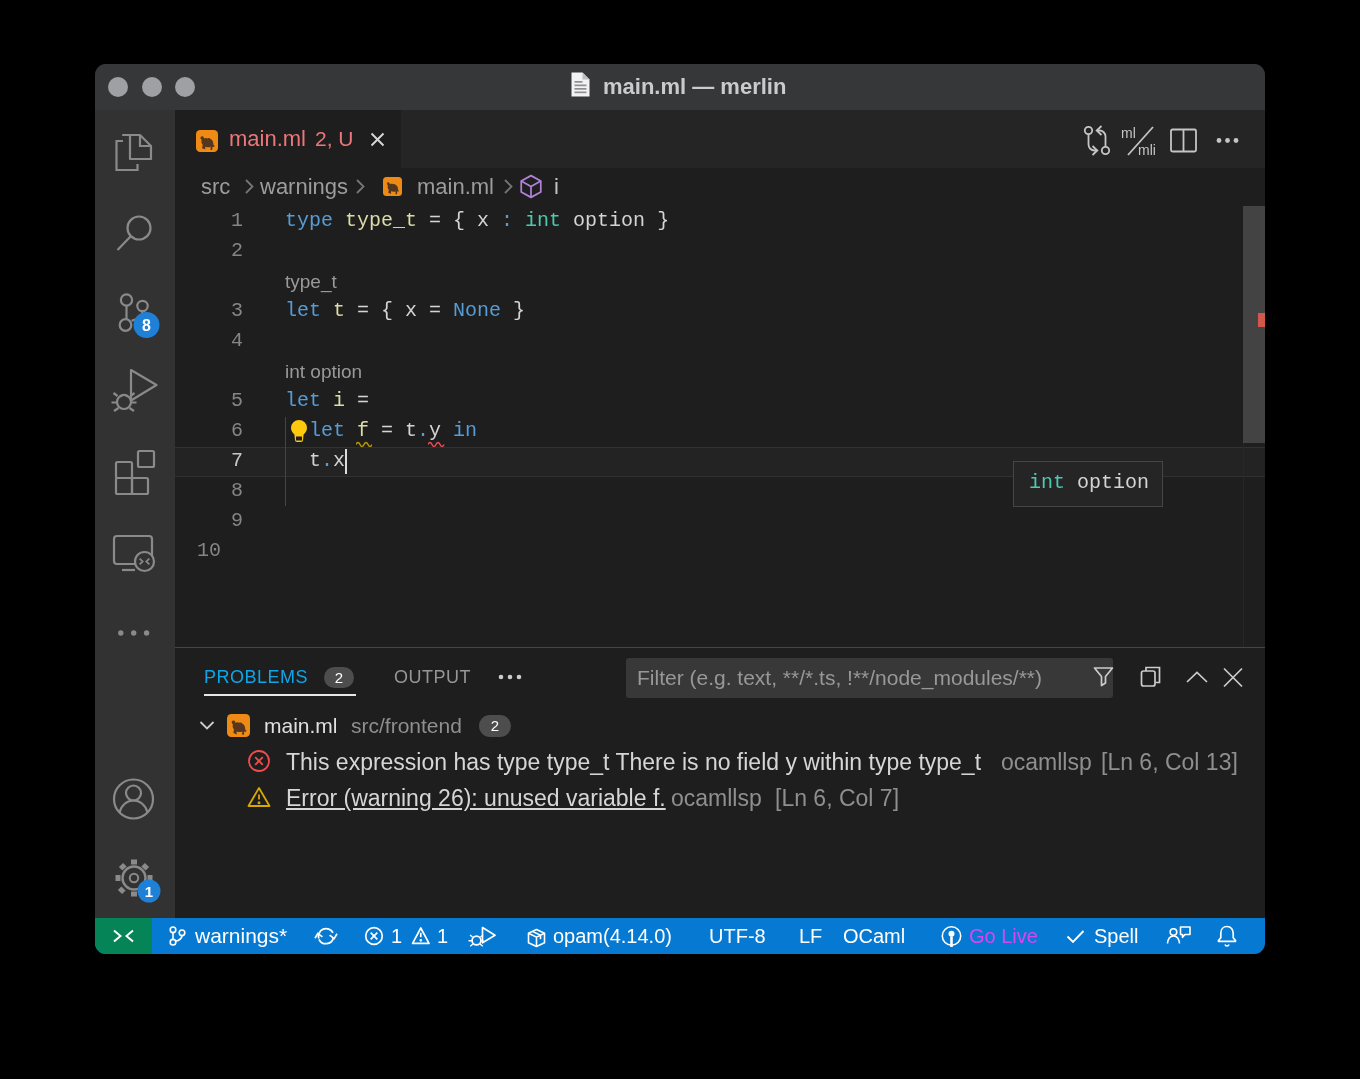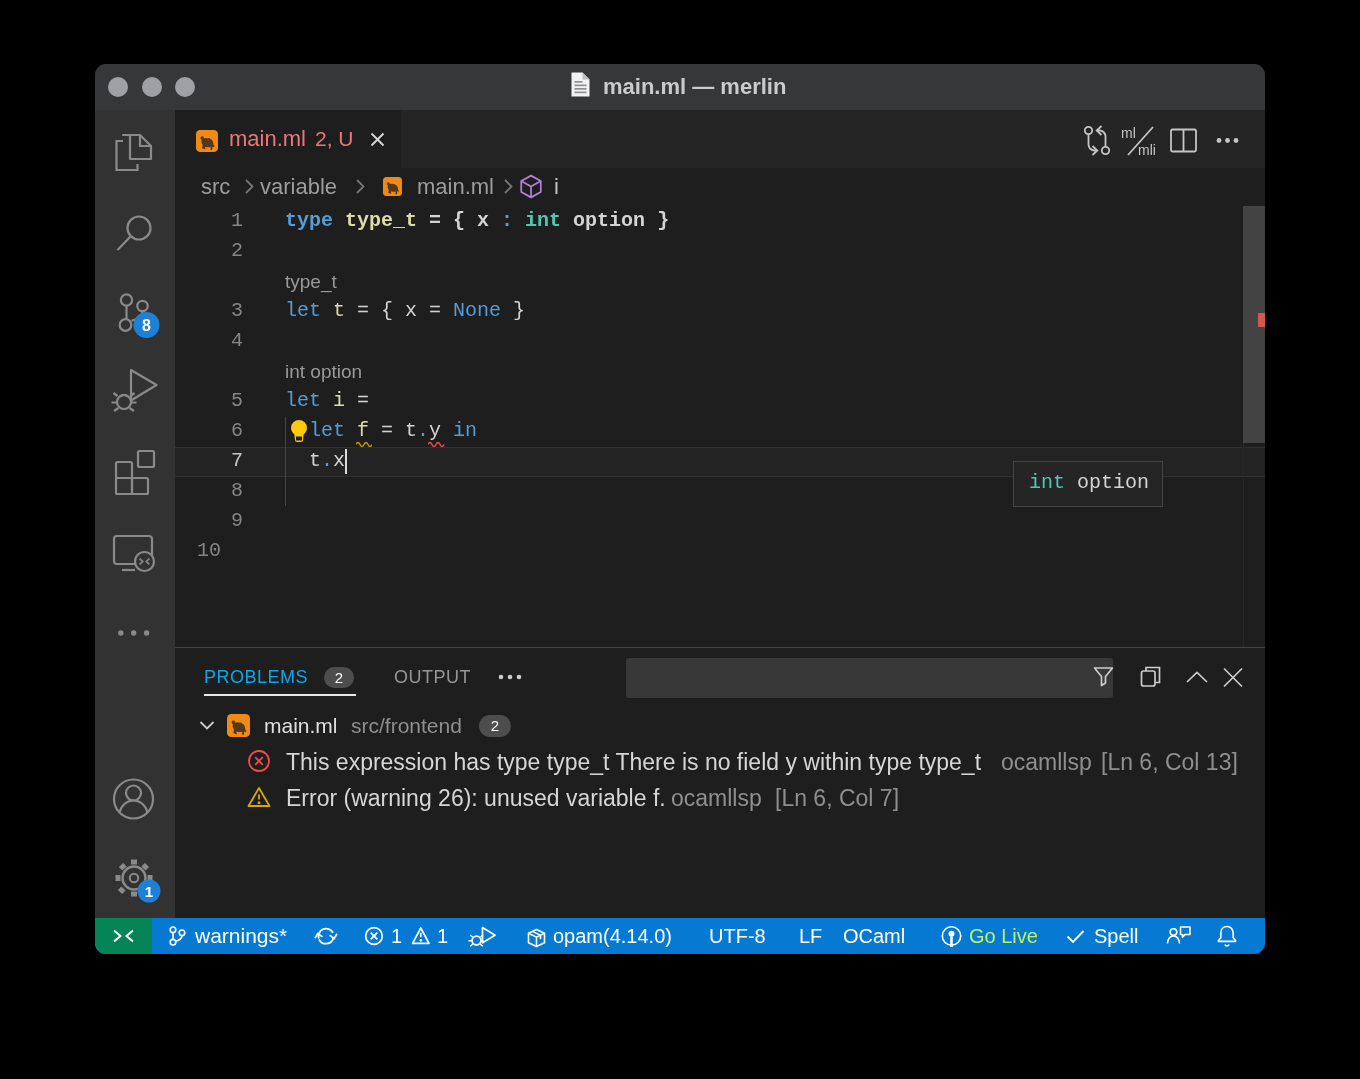--- a/index.html
+++ b/index.html
@@ -151,21 +151,21 @@
     </div>
   <div class="a" style="left:1026px;top:61px;font-size:14px;color:#c5c5c5;">ml</div>
   <div class="a" style="left:1043px;top:78px;font-size:14px;color:#c5c5c5;">mli</div>
 
   <div class="a" style="left:106px;top:104px;height:38px;line-height:38px;font-size:22px;color:#9d9d9d;">src</div>
   <div class="a" id="bcsep1" style="left:147px;top:112px;">
       <svg width="14" height="21" viewBox="0 0 14 21" fill="none" stroke="#767676" stroke-width="1.8">
         <path d="M4 4 l6.5 6.5 L4 17"></path>
       </svg>
     </div>
-  <div class="a" style="left:165px;top:104px;height:38px;line-height:38px;font-size:22px;color:#9d9d9d;">variable</div>
+  <div class="a" style="left:165px;top:104px;height:38px;line-height:38px;font-size:22px;color:#9d9d9d;">warnings</div>
   <div class="a" id="bcsep2" style="left:258px;top:112px;">
       <svg width="14" height="21" viewBox="0 0 14 21" fill="none" stroke="#767676" stroke-width="1.8">
         <path d="M4 4 l6.5 6.5 L4 17"></path>
       </svg>
     </div>
   <div class="a" id="bccamel" style="left:288px;top:113px;">
       <svg width="19" height="19" viewBox="0 0 32 32">
         <rect width="32" height="32" rx="6" fill="#ef8b15"></rect>
         <path fill="#56361c" d="M8.8 26.5 l1 -5.2 c-1.3 -1.1 -2 -2.8 -1.9 -4.6 l0.2 -2.9 c-0.9 -0.3 -1.6 -1.2 -1.6 -2.3 c0 -1.4 1.1 -2.5 2.4 -2.5 c1.1 0 2 0.7 2.3 1.8 l0.4 1.5 c1.8 -1.1 4 -1.1 5.7 0 c1.2 -1 3 -0.6 3.7 0.9 c2.1 0.7 3.6 2.7 4 5.3 l0.5 3.4 1.4 1.1 -0.3 1.6 -2.5 -0.4 -0.7 4.8 h-2.4 l0.4 -4.7 c-2.4 1 -5.3 1 -7.7 -0.1 l-0.5 1.5 0.7 2.8 z"></path>
       </svg>
@@ -195,21 +195,21 @@
   <div class="a ln" style="left:80px;top:322px;">5</div>
   <div class="a ln" style="left:80px;top:352px;">6</div>
   <div class="a ln" style="left:80px;top:382px;color:#c6c6c6;">7</div>
   <div class="a ln" style="left:80px;top:412px;">8</div>
   <div class="a ln" style="left:80px;top:442px;">9</div>
   <div class="a ln" style="left:80px;top:472px;text-align:center;">10</div>
 
   <div class="a" style="left:190px;top:202px;height:30px;line-height:32px;font-size:19px;color:#999999;">type_t</div>
   <div class="a" style="left:190px;top:292px;height:30px;line-height:32px;font-size:19px;color:#999999;">int option</div>
 
-  <div class="a mono" style="left:190px;top:142px;font-weight:bold;"><span class="kw">type</span> <span class="id">type_t</span> = { x <span class="kw">:</span> <span class="ty">int</span> option }</div>
+  <div class="a mono" style="left:190px;top:142px;"><span class="kw">type</span> <span class="id">type_t</span> = { x <span class="kw">:</span> <span class="ty">int</span> option }</div>
   <div class="a mono" style="left:190px;top:232px;"><span class="kw">let</span> <span class="id">t</span> = { x = <span class="kw">None</span> }</div>
   <div class="a mono" style="left:190px;top:322px;"><span class="kw">let</span> <span class="id">i</span> =</div>
   <div class="a mono" style="left:190px;top:352px;">  <span class="kw">let</span> <span class="id">f</span> = t<span class="kw">.</span>y <span class="kw">in</span></div>
   <div class="a mono" style="left:190px;top:382px;">  t<span class="kw">.</span>x</div>
 
   <div class="a" style="left:190px;top:353px;width:1px;height:89px;background:#454545;"></div>
 
   <div class="a" style="left:250px;top:385px;width:2px;height:25px;background:#dcdcdc;"></div>
 
   <div class="a" id="sq-yellow" style="left:261px;top:375px;">
@@ -244,20 +244,21 @@
   <div class="a" style="left:109px;top:630px;width:152px;height:2px;background:#e7e7e7;"></div>
   <div class="a" style="left:299px;top:596px;height:34px;line-height:34px;font-size:18px;letter-spacing:0.5px;color:#969696;">OUTPUT</div>
   <div class="a" id="panel-dots" style="left:403px;top:608px;">
       <svg width="24" height="10" viewBox="0 0 24 10" fill="#cccccc">
         <circle cx="3" cy="5" r="2.3"></circle>
         <circle cx="12" cy="5" r="2.3"></circle>
         <circle cx="21" cy="5" r="2.3"></circle>
       </svg>
     </div>
   <div class="a" style="left:531px;top:594px;width:487px;height:40px;background:#383838;border-radius:3px;"></div>
+  <div class="a" style="left:542px;top:594px;height:40px;line-height:40px;font-size:21px;color:#989898;">Filter (e.g. text, **/*.ts, !**/node_modules/**)</div>
   <div class="a" id="funnel" style="left:997px;top:601px;">
       <svg width="23" height="23" viewBox="0 0 23 23" fill="none" stroke="#cccccc" stroke-width="1.7" stroke-linejoin="round">
         <path d="M2.5 3 h18 l-7 8.5 v6.5 l-4 2.5 v-9 z"></path>
       </svg>
     </div>
   <div class="a" id="panel-actions" style="left:1042px;top:599px;">
       <svg width="112" height="28" viewBox="0 0 112 28" fill="none" stroke="#cccccc" stroke-width="1.7">
     <g>
           <rect x="4.5" y="8" width="13.5" height="15" rx="2"></rect>
           <path d="M9 8 v-3.5 h13.5 v15 h-4"></path>
@@ -292,21 +293,21 @@
   <div class="a" style="left:906px;top:680px;height:36px;line-height:36px;font-size:23px;color:#8f8f8f;">ocamllsp</div>
   <div class="a" style="left:1006px;top:680px;height:36px;line-height:36px;font-size:23px;color:#8f8f8f;">[Ln 6, Col 13]</div>
 
   <div class="a" id="warnicon" style="left:152px;top:721px;">
       <svg width="24" height="24" viewBox="0 0 24 24" fill="none" stroke="#d8a700" stroke-width="1.8" stroke-linejoin="round">
         <path d="M12 3 L22.5 21 H1.5 Z"></path>
         <path d="M12 9.5 v5"></path>
         <circle cx="12" cy="17.8" r="0.6" fill="#d8a700"></circle>
       </svg>
     </div>
-  <div class="a" style="left:191px;top:716px;height:36px;line-height:36px;font-size:23px;color:#d6d6d6;white-space:pre;">Error (warning 26): unused variable f.</div>
+  <div class="a" style="left:191px;top:716px;height:36px;line-height:36px;font-size:23px;color:#d6d6d6;white-space:pre;text-decoration:underline;">Error (warning 26): unused variable f.</div>
   <div class="a" style="left:576px;top:716px;height:36px;line-height:36px;font-size:23px;color:#8f8f8f;">ocamllsp</div>
   <div class="a" style="left:680px;top:716px;height:36px;line-height:36px;font-size:23px;color:#8f8f8f;">[Ln 6, Col 7]</div>
 
   <div class="a" style="left:0;top:854px;width:1170px;height:36px;background:#0679d3;"></div>
   <div class="a" style="left:0;top:854px;width:57px;height:36px;background:#058457;"></div>
   <div class="a" id="statusicons" style="left:0;top:854px;">
       <svg width="1170" height="36" viewBox="0 0 1170 36" fill="none" stroke="#ffffff" stroke-width="1.8">
     <path d="M19 12.5 l6.5 5.5 -6.5 5.5 M38 12.5 l-6.5 5.5 6.5 5.5" stroke-width="2"></path>
     <g stroke-width="1.6">
           <circle cx="78" cy="11.8" r="2.8"></circle>
@@ -356,16 +357,16 @@
         </g>
   </svg>
     </div>
   <div class="a" style="left:100px;top:854px;height:36px;line-height:36px;font-size:21px;color:#fff;">warnings*</div>
   <div class="a" style="left:296px;top:854px;height:36px;line-height:36px;font-size:20px;color:#fff;">1</div>
   <div class="a" style="left:342px;top:854px;height:36px;line-height:36px;font-size:20px;color:#fff;">1</div>
   <div class="a" style="left:458px;top:854px;height:36px;line-height:36px;font-size:20px;color:#fff;">opam(4.14.0)</div>
   <div class="a" style="left:614px;top:854px;height:24px;line-height:36px;font-size:20px;color:#fff;">UTF-8</div>
   <div class="a" style="left:704px;top:854px;height:36px;line-height:36px;font-size:20px;color:#fff;">LF</div>
   <div class="a" style="left:748px;top:854px;height:36px;line-height:36px;font-size:20px;color:#fff;">OCaml</div>
-  <div class="a" style="left:874px;top:854px;height:44px;line-height:36px;font-size:20px;color:#bef264;">Go Live</div>
+  <div class="a" style="left:874px;top:854px;height:44px;line-height:36px;font-size:20px;color:#d946ef;">Go Live</div>
   <div class="a" style="left:999px;top:854px;height:44px;line-height:36px;font-size:20px;color:#fff;">Spell</div>
 
 </div>
 
 </body></html>

